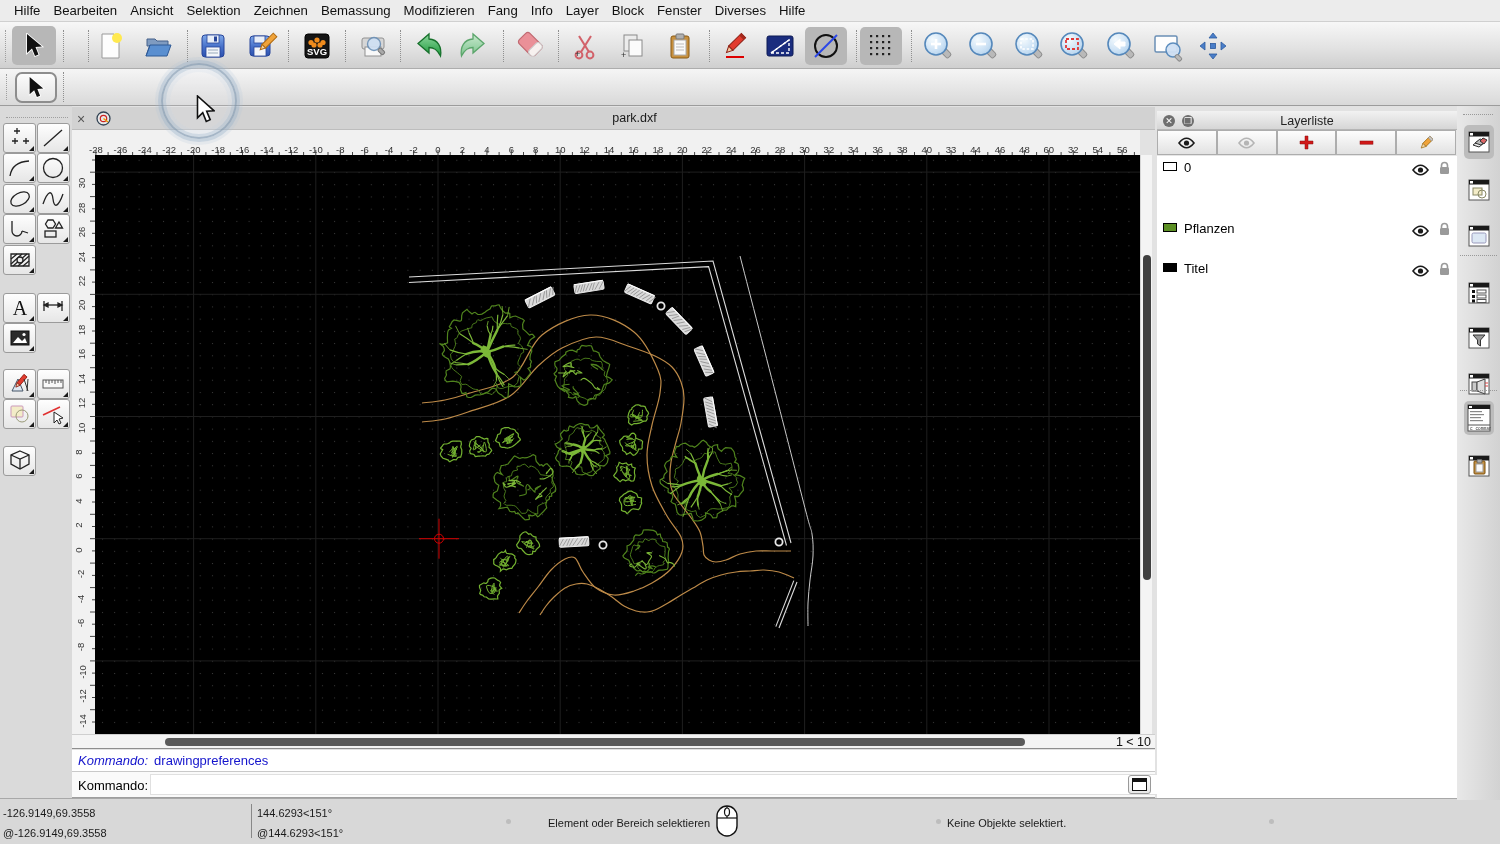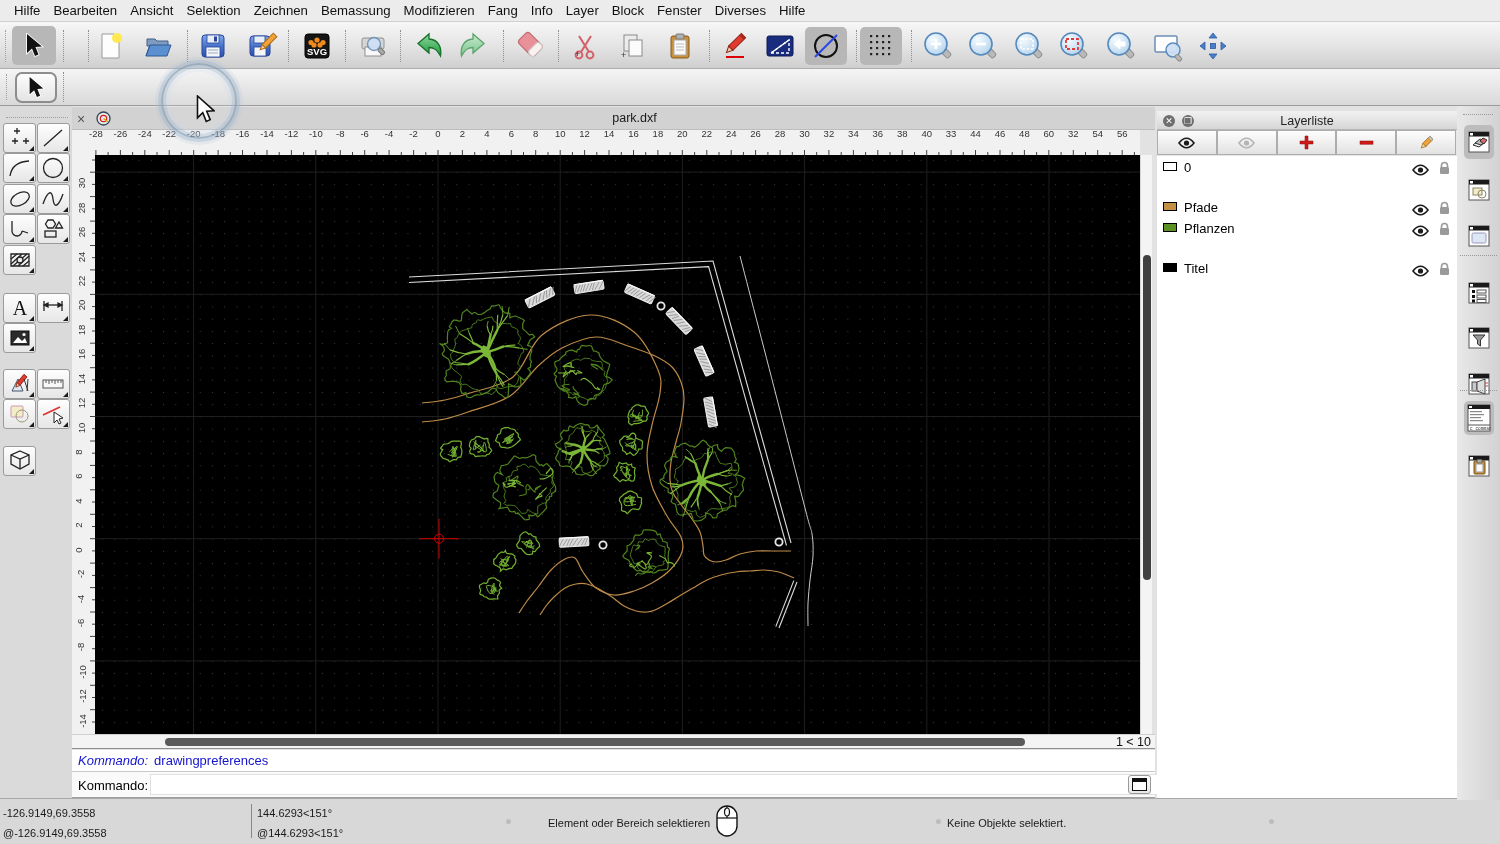--- a/index.html
+++ b/index.html
@@ -31,21 +31,21 @@
 .tabtitle { position:absolute; left:21px; width:100%; text-align:center; top:4px; font-size:12.5px; color:#1a1a1a; }
 
 .lpal { position:absolute; left:0; top:106px; width:72px; height:694px; background:#dadada; }
 .lpaldots { position:absolute; left:6px; top:11px; width:62px; height:0; border-top:1.5px dotted #9f9f9f; }
 .pbtn { position:absolute; width:33px; height:30px; background:linear-gradient(#fefefe,#e6e6e6);
   border:1px solid #9b9b9b; border-radius:3px; display:flex; align-items:center; justify-content:center; }
 .corner { position:absolute; right:1px; bottom:1px; width:0; height:0; border-left:5px solid transparent; border-bottom:5px solid #1a1a1a; }
 
 .rulerh { position:absolute; left:72px; top:130px; width:1068px; height:25px; background:#f1f1f1; }
 .rulerv { position:absolute; left:72px; top:155px; width:23px; height:579px; background:#f1f1f1; }
-.rlh { position:absolute; top:128px; transform:translateX(-50%); font-size:9.5px; color:#333; }
+.rlh { position:absolute; top:144px; transform:translateX(-50%); font-size:9.5px; color:#333; }
 .rlv { position:absolute; left:76px; transform:translateY(50%) rotate(-90deg); transform-origin:center; font-size:9.5px; color:#333; }
 .corner-sq { position:absolute; left:72px; top:130px; width:23px; height:25px; background:#f1f1f1; }
 
 .canvas { position:absolute; left:95px; top:155px; width:1045px; height:579px; background:#000; }
 
 .vscroll { position:absolute; left:1140px; top:155px; width:12px; height:579px; background:#f4f4f4; border-left:1px solid #d5d5d5; }
 .vthumb { position:absolute; left:2px; top:100px; width:8px; height:325px; background:#404040; border-radius:4px; }
 .hscrollrow { position:absolute; left:72px; top:734px; width:1083px; height:15px; background:#f4f4f4; border-top:1px solid #cfcfcf; border-bottom:1px solid #8e8e8e;}
 .hthumb { position:absolute; left:93px; top:3px; width:860px; height:8px; background:#5a5a5a; border-radius:4px; }
 .pagelab { position:absolute; right:4px; top:0px; font-size:12.5px; color:#111; }
@@ -1182,33 +1182,20 @@
           <span class="lpen"></span>
           <span class="leye"><svg width="17" height="12" viewBox="0 0 17 12">
               <path d="M1,6 Q8.5,-3.5 16,6 Q8.5,15.5 1,6 Z" fill="none" stroke="#1a1a1a" stroke-width="1.6"></path>
               <circle cx="8.5" cy="6" r="2.6" fill="#1a1a1a"></circle>
             </svg></span>
           <span class="llock"><svg width="11" height="14" viewBox="0 0 11 14">
               <path d="M2.5,6 V4.5 a3,3 0 0 1 6,0 V6" fill="none" stroke="#9a9a9a" stroke-width="1.6"></path>
               <rect x="1" y="6" width="9" height="7" rx="1.2" fill="#9a9a9a"></rect>
             </svg></span>
         </div>
-        <div class="lrow" style="top:42.4px">
-          <span class="sw" style="background:#c49043"></span>
-          <span class="lname">Pfade</span>
-          <span class="lpen"></span>
-          <span class="leye"><svg width="17" height="12" viewBox="0 0 17 12">
-              <path d="M1,6 Q8.5,-3.5 16,6 Q8.5,15.5 1,6 Z" fill="none" stroke="#1a1a1a" stroke-width="1.6"></path>
-              <circle cx="8.5" cy="6" r="2.6" fill="#1a1a1a"></circle>
-            </svg></span>
-          <span class="llock"><svg width="11" height="14" viewBox="0 0 11 14">
-              <path d="M2.5,6 V4.5 a3,3 0 0 1 6,0 V6" fill="none" stroke="#9a9a9a" stroke-width="1.6"></path>
-              <rect x="1" y="6" width="9" height="7" rx="1.2" fill="#9a9a9a"></rect>
-            </svg></span>
-        </div>
         <div class="lrow" style="top:62.599999999999994px">
           <span class="sw" style="background:#5c8f24"></span>
           <span class="lname">Pflanzen</span>
           <span class="lpen"></span>
           <span class="leye"><svg width="17" height="12" viewBox="0 0 17 12">
               <path d="M1,6 Q8.5,-3.5 16,6 Q8.5,15.5 1,6 Z" fill="none" stroke="#1a1a1a" stroke-width="1.6"></path>
               <circle cx="8.5" cy="6" r="2.6" fill="#1a1a1a"></circle>
             </svg></span>
           <span class="llock"><svg width="11" height="14" viewBox="0 0 11 14">
               <path d="M2.5,6 V4.5 a3,3 0 0 1 6,0 V6" fill="none" stroke="#9a9a9a" stroke-width="1.6"></path>

